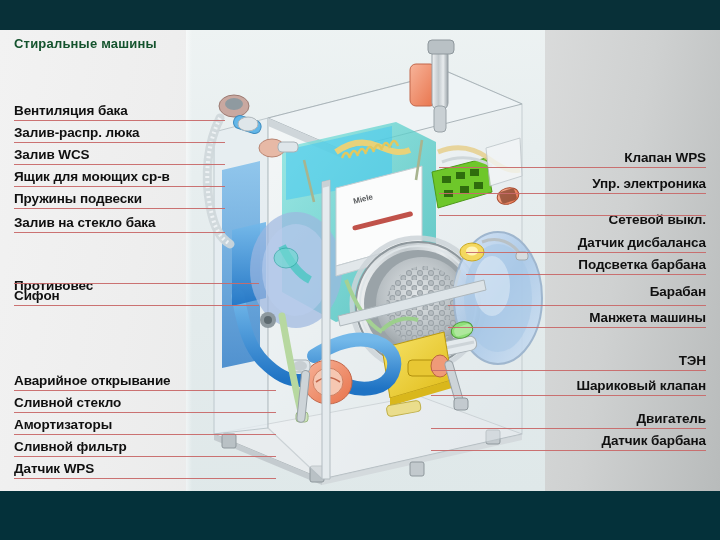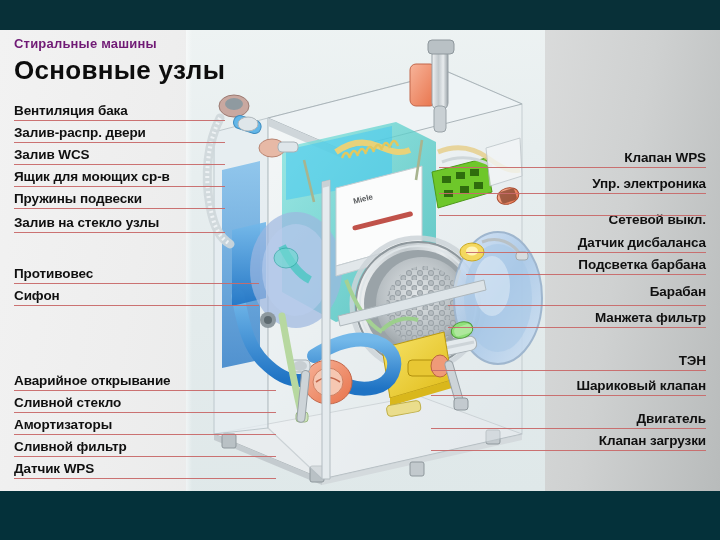--- a/index.html
+++ b/index.html
@@ -26,21 +26,21 @@
     background:linear-gradient(175deg,#eef3f3 0%,#e7eeef 30%,#e3ebec 60%,#dfe8e9 100%);
   }
   .photo-panel:after{
     content:"";position:absolute;left:0;top:0;width:6px;height:100%;
     background:linear-gradient(90deg,rgba(255,255,255,.5),rgba(255,255,255,0));
   }
 
   
   .subtitle{
     position:absolute;left:14px;top:36px;
-    font-size:13px;font-weight:bold;color:#701a75;letter-spacing:.2px;
+    font-size:13px;font-weight:bold;color:#14532d;letter-spacing:.2px;
     white-space:nowrap;
   }
   .title{
     position:absolute;left:14px;top:55px;
     font-size:26px;font-weight:bold;color:#0d0d0d;letter-spacing:.3px;
     white-space:nowrap;
   }
 
   
   .label{
@@ -311,42 +311,41 @@
         <polygon points="136,152 144,150 144,156 136,158" fill="#cad1d5"></polygon>
       </g>
 
       <g>
         <polygon points="152,286 298,250 300,260 154,296" fill="#dde4e8" stroke="#aeb7bc"></polygon>
       </g>
     </svg>
   </div>
 
   <div class="subtitle">Стиральные машины</div>
-  <div class="title">Основные узлы</div>
 
   <div>
     <div class="label left" style="top:104px">Вентиляция бака</div>
     <div class="leader" style="left:14px;top:120px;width:211px"></div>
 
-    <div class="label left" style="top:126px">Залив-распр. двери</div>
+    <div class="label left" style="top:126px">Залив-распр. люка</div>
     <div class="leader" style="left:14px;top:142px;width:211px"></div>
 
     <div class="label left" style="top:148px">Залив WCS</div>
     <div class="leader" style="left:14px;top:164px;width:211px"></div>
 
     <div class="label left" style="top:170px">Ящик для моющих ср-в</div>
     <div class="leader" style="left:14px;top:186px;width:211px"></div>
 
     <div class="label left" style="top:192px">Пружины подвески</div>
     <div class="leader" style="left:14px;top:208px;width:211px"></div>
 
-    <div class="label left" style="top:216px">Залив на стекло узлы</div>
+    <div class="label left" style="top:216px">Залив на стекло бака</div>
     <div class="leader" style="left:14px;top:232px;width:211px"></div>
 
-    <div class="label left" style="top:267px">Противовес</div>
+    <div class="label left" style="top:279px">Противовес</div>
     <div class="leader" style="left:14px;top:283px;width:245px"></div>
 
     <div class="label left" style="top:289px">Сифон</div>
     <div class="leader" style="left:14px;top:305px;width:245px"></div>
 
     <div class="label left" style="top:374px">Аварийное открывание</div>
     <div class="leader" style="left:14px;top:390px;width:262px"></div>
 
     <div class="label left" style="top:396px">Сливной стекло</div>
     <div class="leader" style="left:14px;top:412px;width:262px"></div>
@@ -373,30 +372,30 @@
 
     <div class="label right" style="top:236px">Датчик дисбаланса</div>
     <div class="leader" style="right:14px;top:252px;width:240px"></div>
 
     <div class="label right" style="top:258px">Подсветка барбана</div>
     <div class="leader" style="right:14px;top:274px;width:240px"></div>
 
     <div class="label right" style="top:285px">Барабан</div>
     <div class="leader" style="right:14px;top:305px;width:258px"></div>
 
-    <div class="label right" style="top:311px">Манжета фильтр</div>
+    <div class="label right" style="top:311px">Манжета машины</div>
     <div class="leader" style="right:14px;top:327px;width:258px"></div>
 
     <div class="label right" style="top:354px">ТЭН</div>
     <div class="leader" style="right:14px;top:370px;width:275px"></div>
 
     <div class="label right" style="top:379px">Шариковый клапан</div>
     <div class="leader" style="right:14px;top:395px;width:275px"></div>
 
     <div class="label right" style="top:412px">Двигатель</div>
     <div class="leader" style="right:14px;top:428px;width:275px"></div>
 
-    <div class="label right" style="top:434px">Клапан загрузки</div>
+    <div class="label right" style="top:434px">Датчик барбана</div>
     <div class="leader" style="right:14px;top:450px;width:275px"></div>
   </div>
 
   <div class="band bottom"></div>
 </div>
 
 </body></html>

